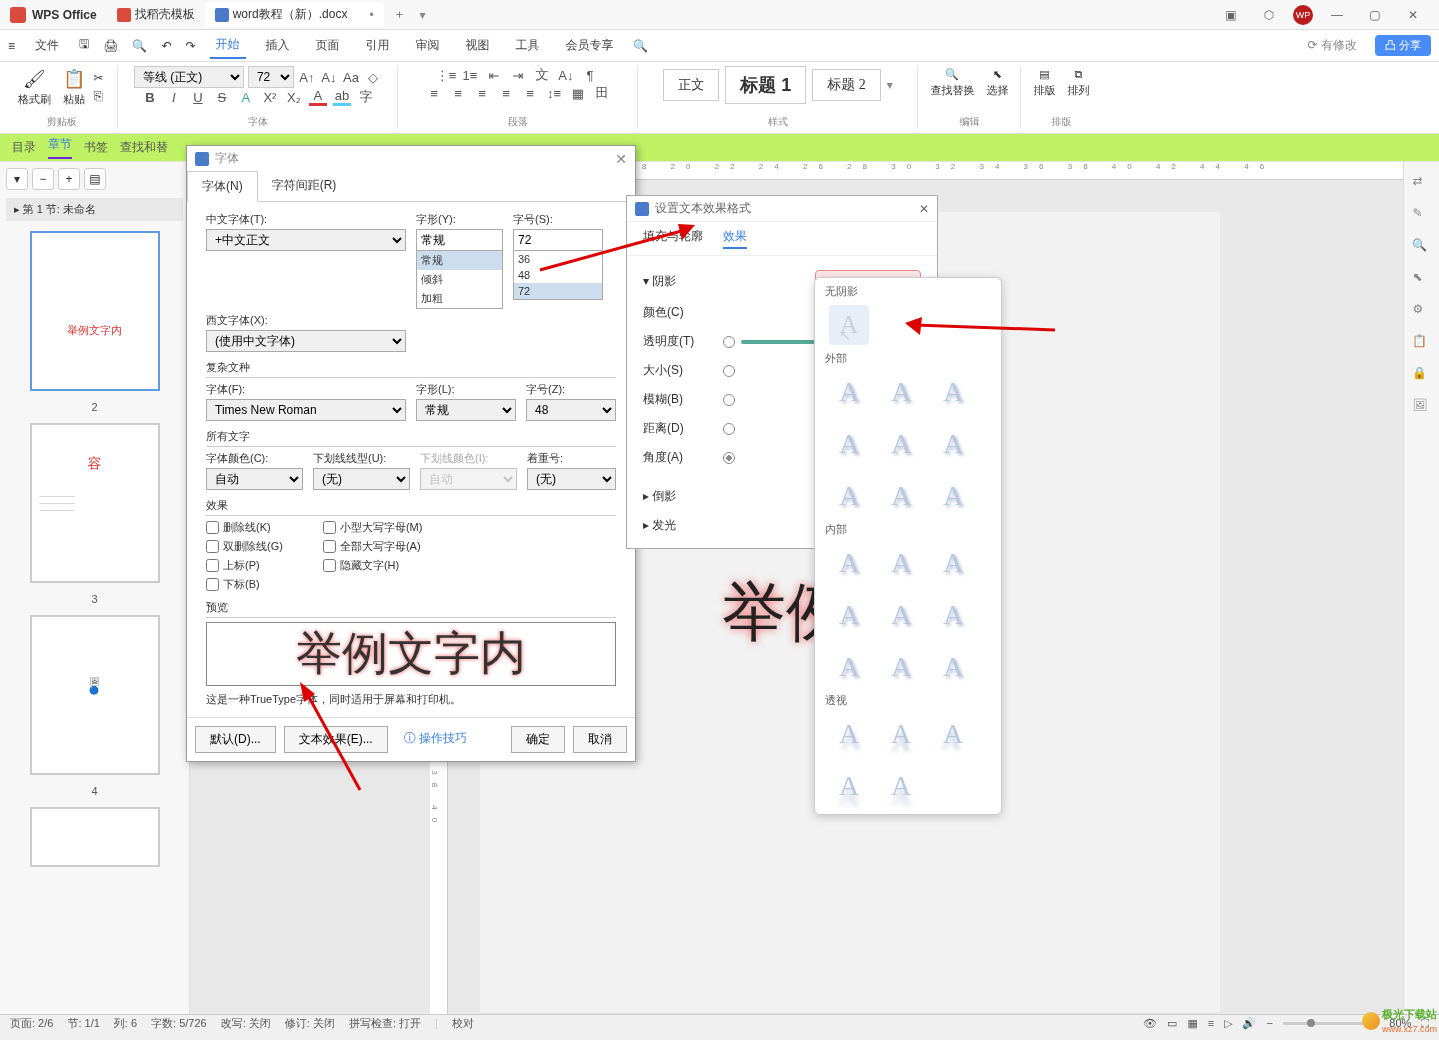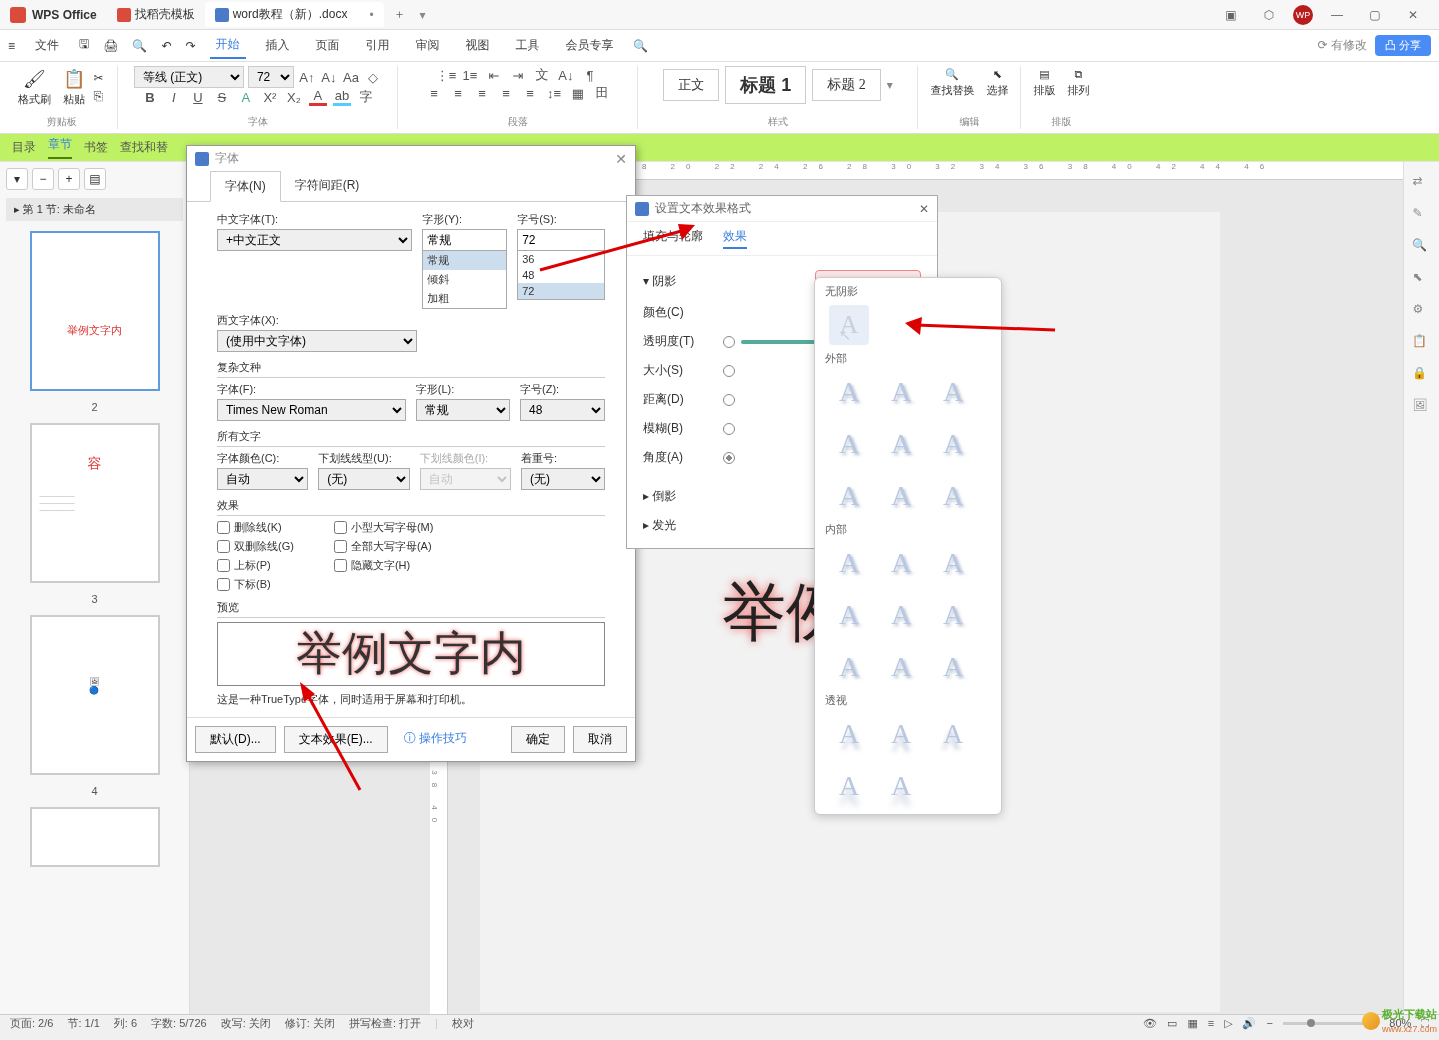--- a/index.html
+++ b/index.html
@@ -15,21 +15,21 @@
 .tab-icon.blue { background: #4a7ac8; }
 .tab-add { padding: 4px 10px; color: #666; cursor: pointer; }
 .titlebar-right { margin-left: auto; display: flex; align-items: center; gap: 10px; padding-right: 8px; }
 .avatar { width: 20px; height: 20px; border-radius: 50%; background: #b91c1c; color: #fff; font-size: 9px; display: flex; align-items: center; justify-content: center; }
 .winbtn { width: 28px; height: 24px; display: flex; align-items: center; justify-content: center; color: #666; }
 
 
 .menubar { height: 32px; background: #fff; display: flex; align-items: center; padding: 0 8px; gap: 14px; border-bottom: 1px solid #e0e0e0; }
 .menu-item { padding: 4px 6px; color: #444; }
 .menu-item.active { color: #3a7fe0; border-bottom: 2px solid #3a7fe0; }
-.menu-right { margin-left: auto; display: flex; align-items: center; gap: 8px; }
+.menu-right { margin-left: auto; display: flex; align-items: center; gap: 18px; }
 .share-btn { background: #4a8cf5; color: #fff; padding: 3px 10px; border-radius: 4px; font-size: 11px; }
 
 
 .ribbon { height: 72px; background: #fff; display: flex; padding: 4px 6px; border-bottom: 1px solid #ddd; }
 .ribbon-group { display: flex; flex-direction: column; border-right: 1px solid #e5e5e5; padding: 0 8px; align-items: center; justify-content: space-between; }
 .ribbon-group-label { font-size: 10px; color: #888; margin-top: auto; }
 .ribbon-btns { display: flex; gap: 4px; align-items: center; }
 .ribbon-btn-big { display: flex; flex-direction: column; align-items: center; gap: 2px; padding: 2px 4px; font-size: 11px; }
 .ribbon-small { width: 16px; height: 16px; }
 .font-select { border: 1px solid #ccc; height: 22px; padding: 0 4px; font-size: 12px; }
@@ -37,21 +37,21 @@
 .font-size-sel { width: 46px; }
 .format-btns { display: flex; gap: 6px; }
 .fmt-btn { width: 18px; height: 18px; color: #555; display: flex; align-items: center; justify-content: center; font-size: 13px; }
 .style-box { border: 1px solid #ccc; padding: 6px 14px; font-size: 13px; background: #fff; }
 .style-box.h1 { font-size: 18px; font-weight: bold; }
 .style-box.h2 { font-size: 14px; font-family: serif; }
 
 
 .secbar { height: 28px; background: #bef264; display: flex; align-items: center; gap: 12px; padding: 0 12px; border-bottom: 1px solid #e5e5e5; }
 .sec-item { color: #555; font-size: 12px; }
-.sec-item.active { color: #3a7fe0; border-bottom: 2px solid #4d7c0f; padding-bottom: 4px; }
+.sec-item.active { color: #3a7fe0; border-bottom: 2px solid #6d28d9; padding-bottom: 4px; }
 
 
 .main { display: flex; height: calc(100% - 30px - 32px - 72px - 28px - 26px); }
 .sidebar-nav { width: 190px; background: #f7f7f7; border-right: 1px solid #ddd; padding: 6px; }
 .sidebar-controls { height: 24px; display: flex; gap: 4px; margin-bottom: 6px; }
 .sc-btn { width: 22px; height: 22px; border: 1px solid #ccc; background: #fff; border-radius: 3px; display: flex; align-items: center; justify-content: center; }
 .section-title { font-size: 11px; padding: 4px 8px; color: #333; background: #e8e8e8; }
 .thumb { width: 130px; height: 160px; border: 2px solid #5e9be0; background: #fff; margin: 10px auto; padding: 20px 8px; font-size: 8px; position: relative; }
 .thumb:not(.active) { border-color: #ccc; }
 .thumb-num { text-align: center; font-size: 11px; color: #555; }
@@ -69,24 +69,24 @@
 
 
 .statusbar { height: 17px; background: #f0f0f0; border-top: 1px solid #ccc; display: flex; align-items: center; padding: 0 10px; gap: 14px; font-size: 11px; color: #555; }
 .status-right { margin-left: auto; display: flex; align-items: center; gap: 10px; }
 
 
 .dialog { position: absolute; background: #fff; border: 1px solid #999; box-shadow: 2px 2px 8px rgba(0,0,0,0.3); }
 .font-dialog { left: 186px; top: 145px; width: 450px; }
 .dlg-title { padding: 4px 8px; display: flex; align-items: center; gap: 6px; font-size: 12px; color: #888; }
 .dlg-close { margin-left: auto; font-size: 14px; cursor: pointer; }
-.dlg-tabs { display: flex; border-bottom: 1px solid #ccc; padding-left: 23px; }
+.dlg-tabs { display: flex; border-bottom: 1px solid #ccc; }
 .dlg-tab { padding: 6px 14px; font-size: 12px; }
 .dlg-tab.active { border: 1px solid #ccc; border-bottom: 1px solid #fff; margin-bottom: -1px; }
-.dlg-body { padding: 10px 30px; }
+.dlg-body { padding: 10px 19px; }
 .fld-row { display: flex; gap: 10px; margin-bottom: 4px; }
 .fld-col { display: flex; flex-direction: column; }
 .fld-lbl { font-size: 11px; margin-bottom: 2px; }
 .fld-input { border: 1px solid #aaa; height: 22px; padding: 0 4px; font-size: 12px; width: 100%; }
 .fld-list { border: 1px solid #aaa; border-top: none; font-size: 11px; }
 .fld-list-item { padding: 2px 4px; }
 .fld-list-item.sel { background: #cde; }
 .section-hdr { border-bottom: 1px solid #ccc; font-size: 11px; margin: 8px 0 4px; padding-bottom: 2px; }
 .chk-row { display: flex; gap: 40px; }
 .chk-col { display: flex; flex-direction: column; gap: 4px; font-size: 11px; }
@@ -515,27 +515,27 @@
           <div class="slider"></div>
         </div>
       </div>
     <div class="ep-row">
         <span class="ep-label">大小(S)</span>
         <div class="ep-ctrl">
           <span class="radio-circle"></span>
         </div>
       </div>
     <div class="ep-row">
-        <span class="ep-label">距离(D)</span>
+        <span class="ep-label">模糊(B)</span>
         <div class="ep-ctrl">
           <span class="radio-circle"></span>
         </div>
       </div>
     <div class="ep-row">
-        <span class="ep-label">模糊(B)</span>
+        <span class="ep-label">距离(D)</span>
         <div class="ep-ctrl">
           <span class="radio-circle"></span>
         </div>
       </div>
     <div class="ep-row">
         <span class="ep-label">角度(A)</span>
         <div class="ep-ctrl">
           <span class="radio-circle" style="background:radial-gradient(#888 40%,transparent 41%)"></span>
         </div>
       </div>

